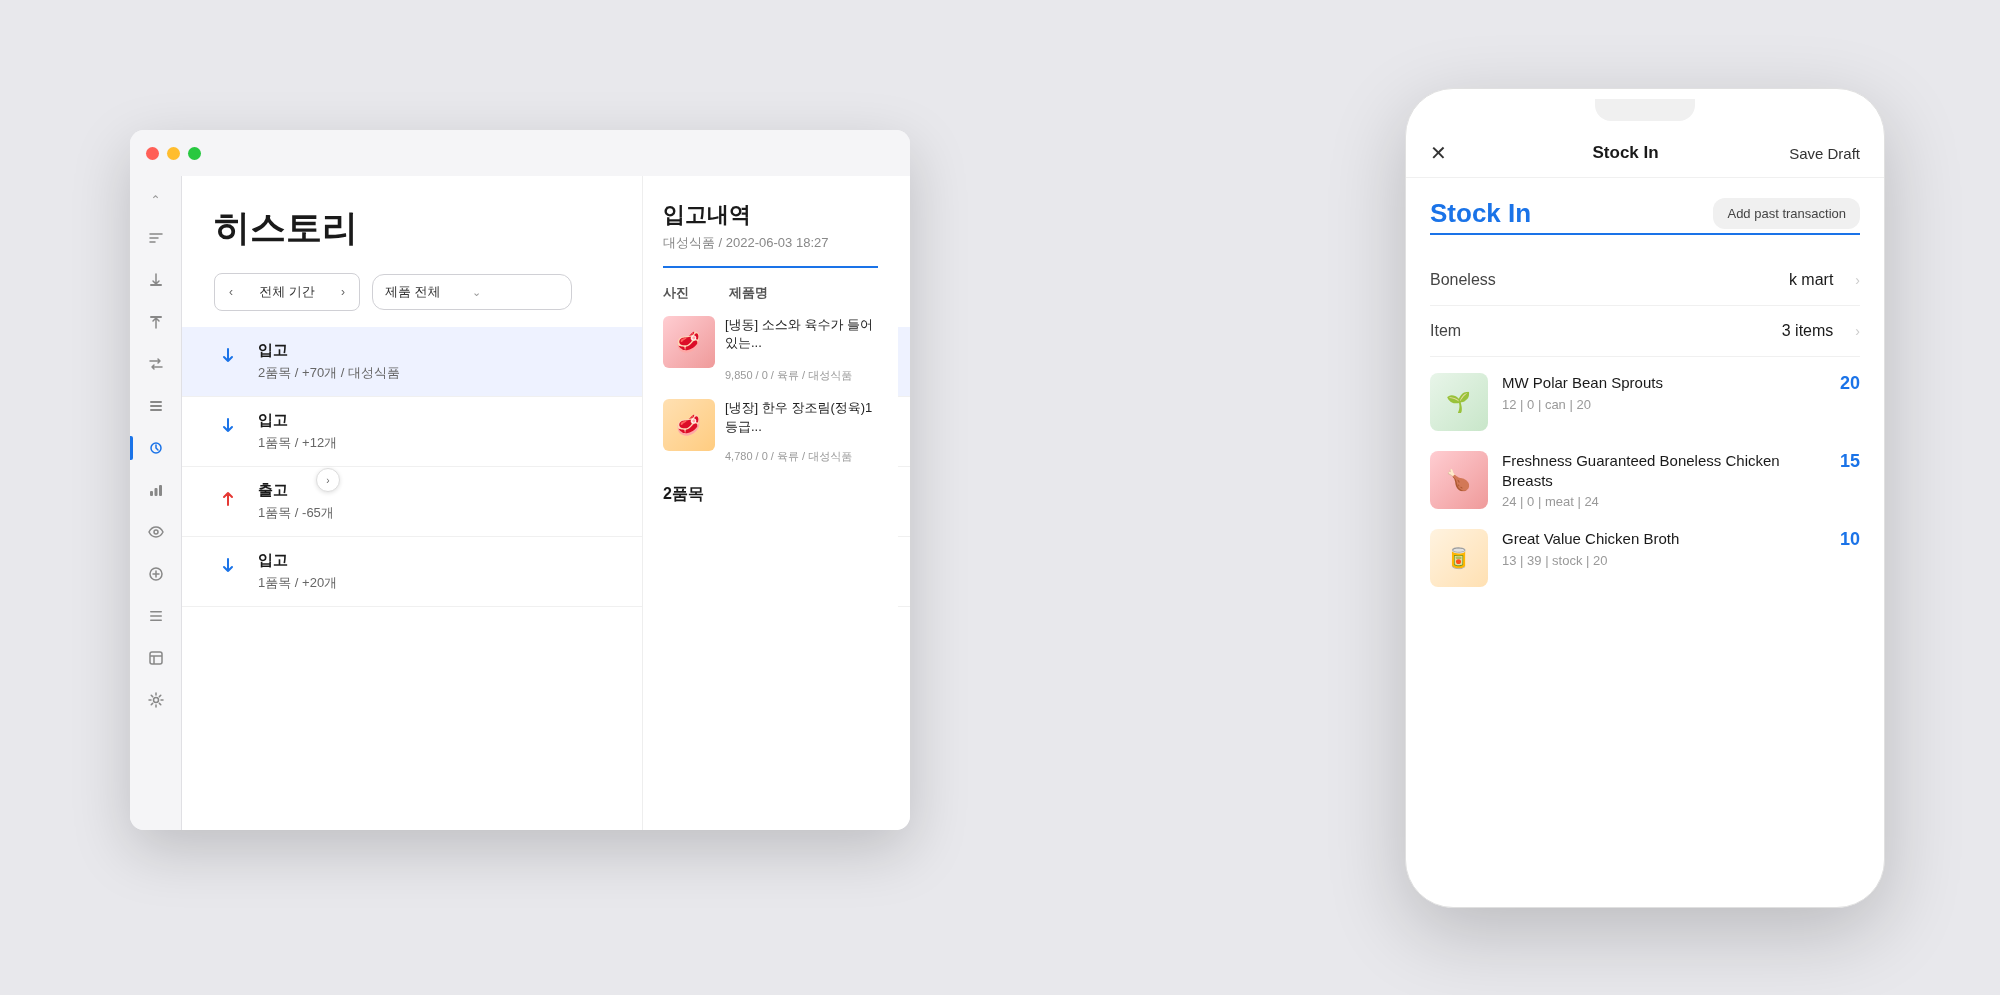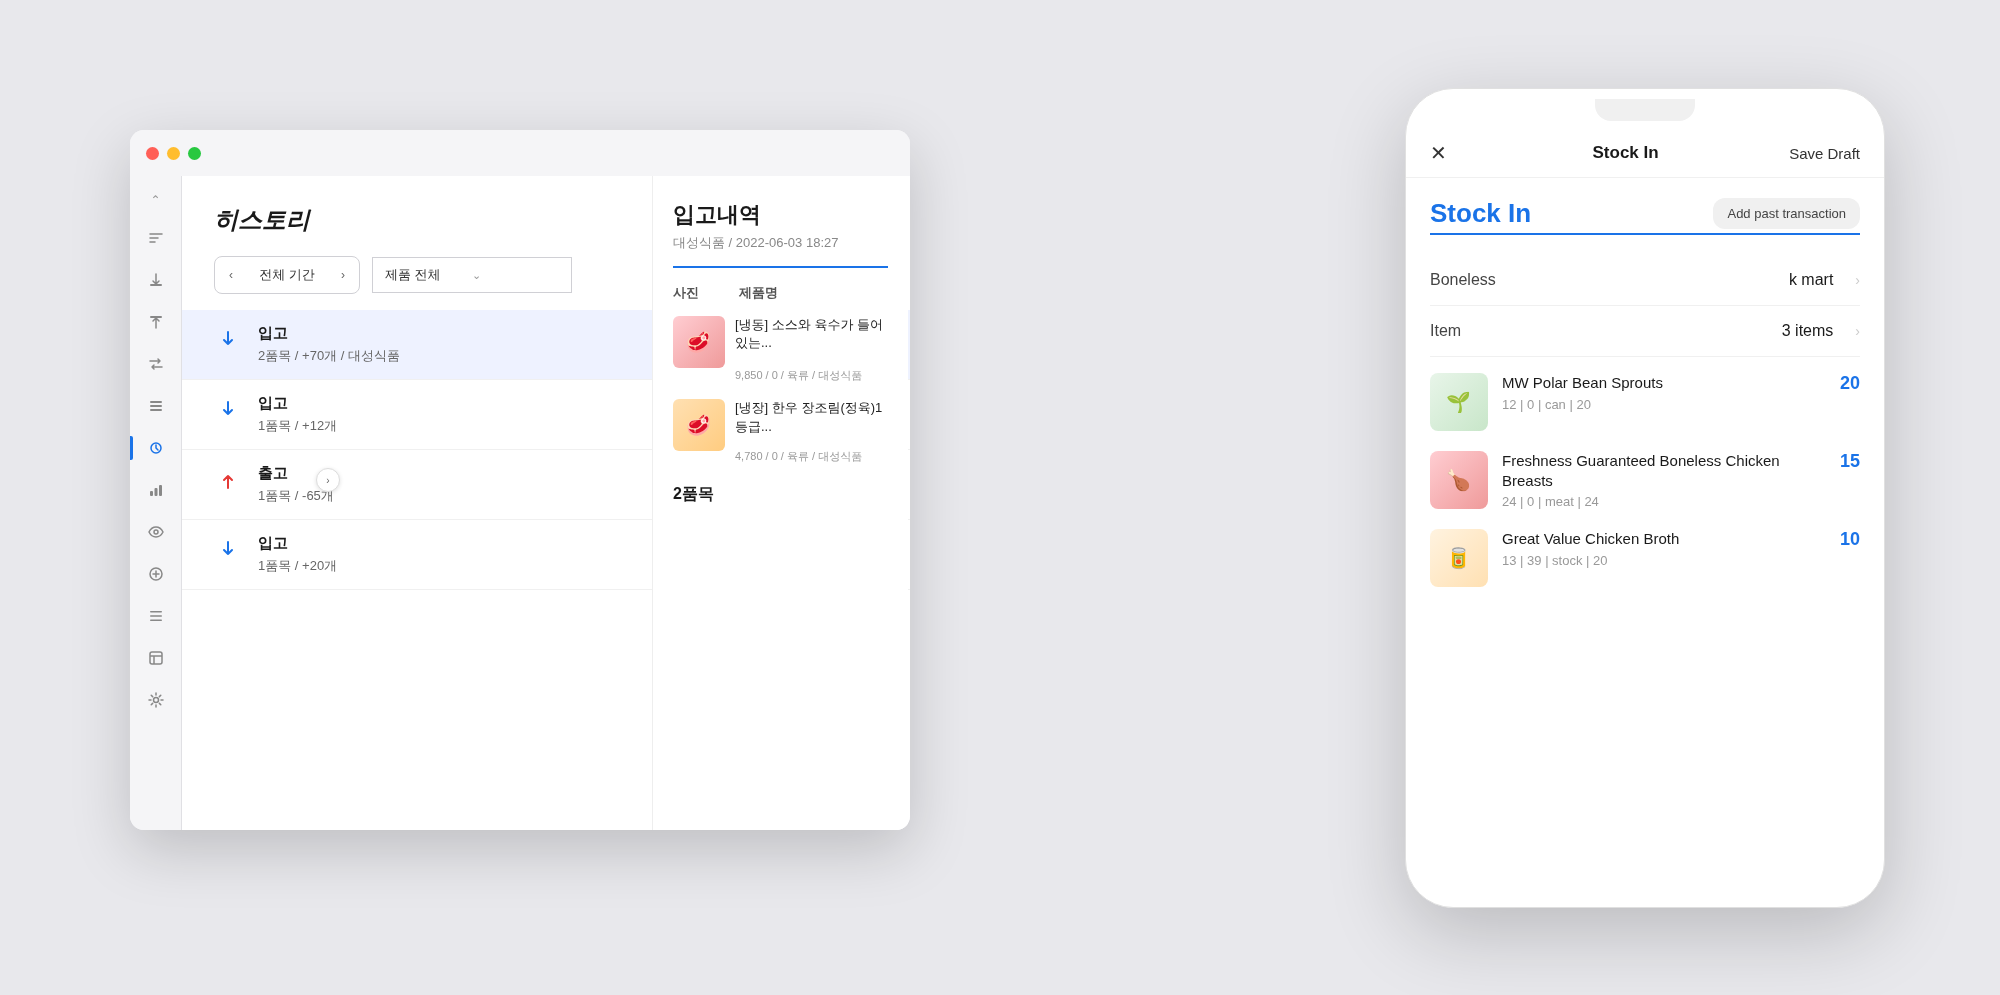--- a/index.html
+++ b/index.html
@@ -111,25 +111,24 @@
     
     .main-content {
       flex: 1;
       background: #fff;
       display: flex;
       flex-direction: column;
       overflow: hidden;
     }
 
     .page-title {
-      font-size: 24px;
+      font-size: 36px;
       font-weight: 700;
       color: #1a1a1a;
       padding: 28px 32px 20px;
-      font-style: italic;
     }
 
     .filter-bar {
       display: flex;
       align-items: center;
       gap: 12px;
       padding: 0 32px 16px;
     }
 
     .date-filter {
@@ -157,21 +156,21 @@
       font-size: 13px;
       color: #333;
       min-width: 80px;
       text-align: center;
     }
 
     .product-filter {
       display: flex;
       align-items: center;
       border: 1px solid #d0d0d5;
-      border-radius: 0;
+      border-radius: 12px;
       background: #fff;
       padding: 0 12px;
       height: 36px;
       min-width: 200px;
       cursor: pointer;
     }
 
     .product-filter span {
       flex: 1;
       font-size: 13px;
@@ -627,21 +626,21 @@
               <div class="tx-details">1품목 / +20개</div>
             </div>
             <div class="tx-meta">
               <div class="tx-date">2022-06-03 17:56</div>
               <div class="tx-manager">Manager</div>
             </div>
           </div>
         </div>
       </div>
 
-      <div style="position:absolute; right:2px; top:46px; bottom:0; width:256px; background:#fff; border-left:1px solid #eee; padding:24px 20px; overflow-y:auto;">
+      <div style="position:absolute; right:12px; top:46px; bottom:0; width:256px; background:#fff; border-left:1px solid #eee; padding:24px 20px; overflow-y:auto;">
         <div style="font-size:22px; font-weight:700; color:#1a1a1a; margin-bottom:4px;">입고내역</div>
         <div style="font-size:13px; color:#888; margin-bottom:14px;">대성식품 / 2022-06-03 18:27</div>
         <div style="height:2px; background:#1a73e8; margin-bottom:16px;"></div>
 
         <div style="display:flex; gap:40px; margin-bottom:14px;">
           <div style="font-size:13px; color:#555; font-weight:600;">사진</div>
           <div style="font-size:13px; color:#555; font-weight:600;">제품명</div>
         </div>
 
         <div style="display:flex; align-items:flex-start; gap:10px; margin-bottom:16px;">

